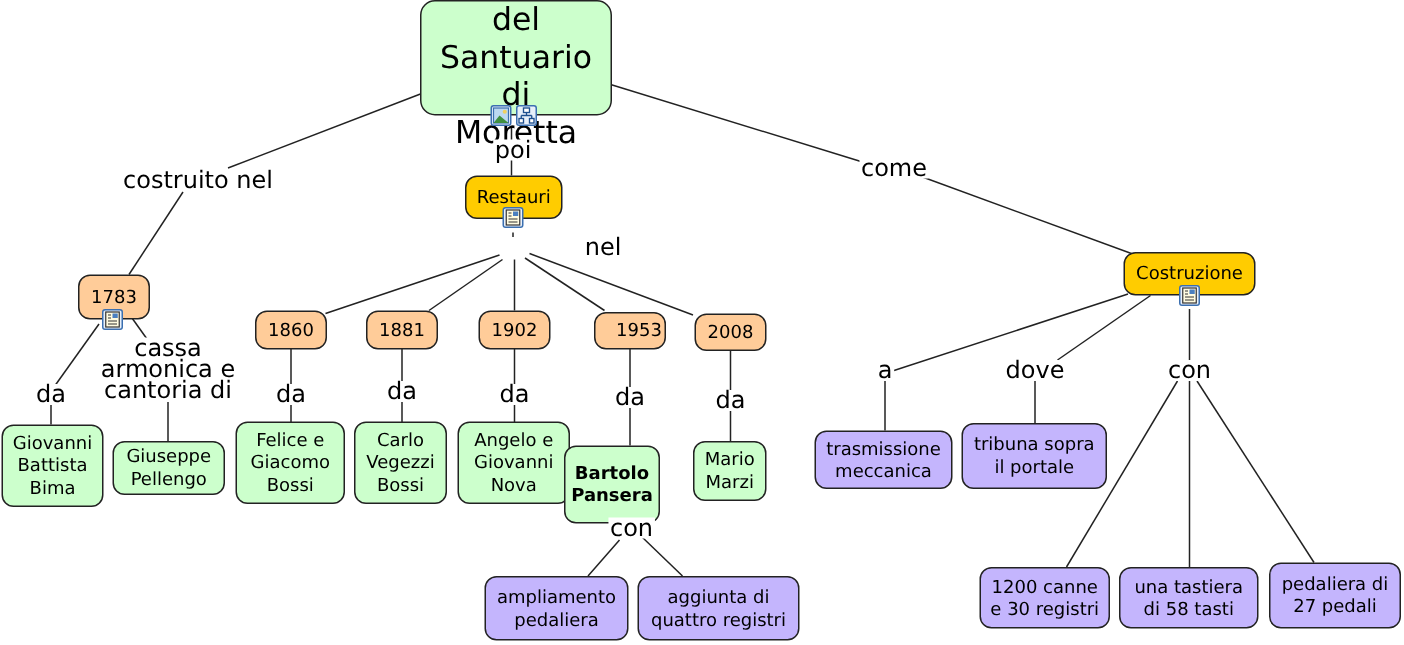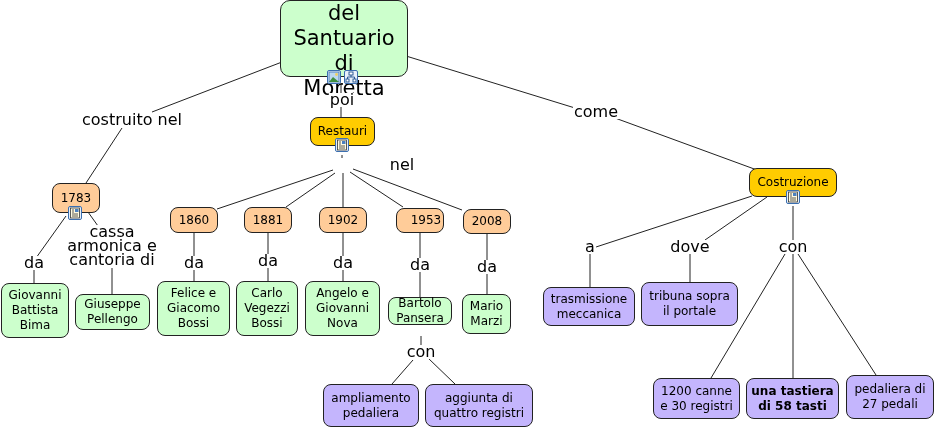--- a/index.html
+++ b/index.html
@@ -132,21 +132,21 @@
 
 <div class="node green" style="left:157px;top:281px;width:73px;height:55px;">Felice e
 Giacomo
 Bossi</div>
 <div class="node green" style="left:236px;top:281px;width:62px;height:55px;">Carlo
 Vegezzi
 Bossi</div>
 <div class="node green" style="left:305px;top:281px;width:75px;height:55px;">Angelo e
 Giovanni
 Nova</div>
-<div class="node green" style="left:388px;top:297px;width:64px;height:28px;">Bartolo
+<div class="node green" style="left:376px;top:297px;width:64px;height:52px;font-weight:bold;">Bartolo
 Pansera</div>
 <div class="node green" style="left:462px;top:294px;width:49px;height:40px;">Mario
 Marzi</div>
 
 <span class="lbl" style="left:421px;top:352px;">con</span>
 <div class="node blue" style="left:323px;top:384px;width:96px;height:43px;">ampliamento
 pedaliera</div>
 <div class="node blue" style="left:425px;top:384px;width:108px;height:43px;">aggiunta di
 quattro registri</div>
 
@@ -161,16 +161,16 @@
 <span class="lbl" style="left:590px;top:247px;">a</span>
 <span class="lbl" style="left:690px;top:247px;">dove</span>
 <span class="lbl" style="left:793px;top:247px;">con</span>
 
 <div class="node blue" style="left:543px;top:287px;width:92px;height:39px;">trasmissione
 meccanica</div>
 <div class="node blue" style="left:641px;top:282px;width:97px;height:44px;">tribuna sopra
 il portale</div>
 <div class="node blue" style="left:653px;top:378px;width:87px;height:41px;">1200 canne
 e 30 registri</div>
-<div class="node blue" style="left:746px;top:378px;width:93px;height:41px;font-weight:bold;">una tastiera
+<div class="node blue" style="left:746px;top:378px;width:93px;height:41px;">una tastiera
 di 58 tasti</div>
 <div class="node blue" style="left:846px;top:375px;width:88px;height:44px;">pedaliera di
 27 pedali</div>
 
 </body></html>

